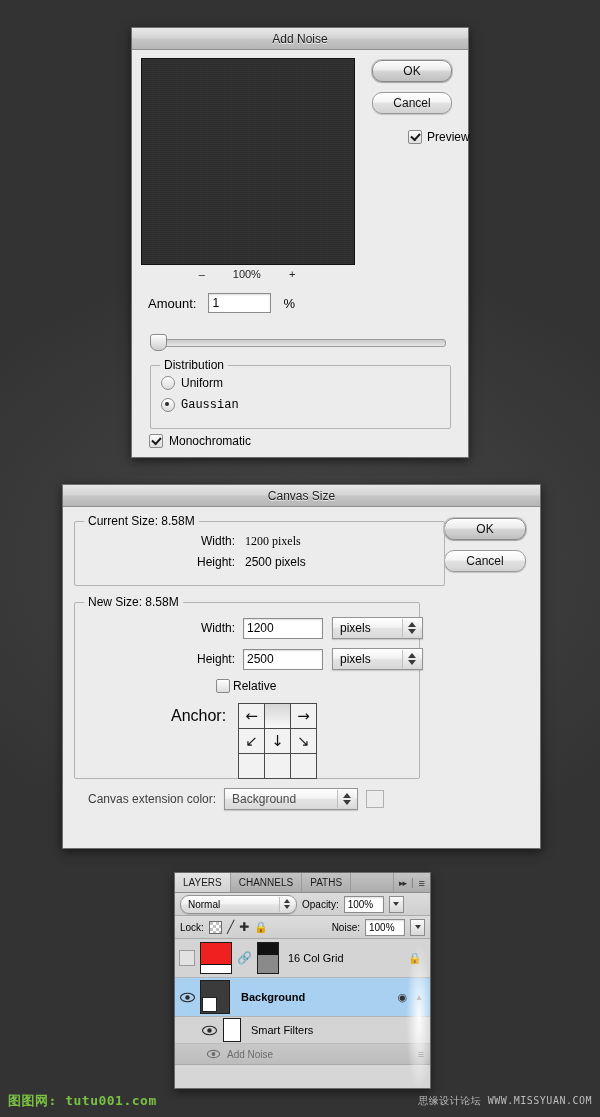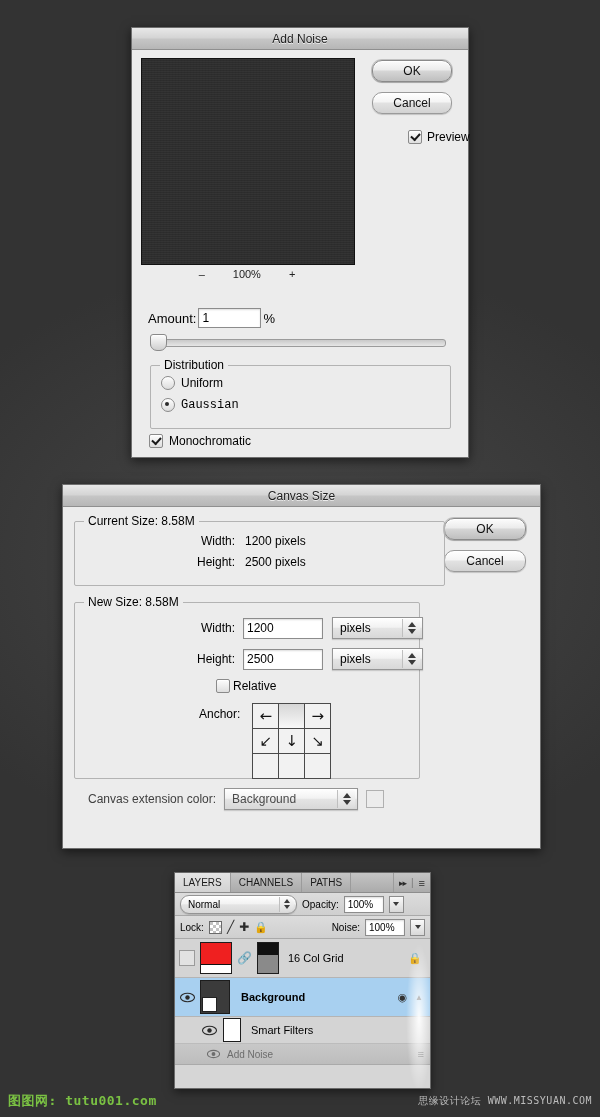--- a/index.html
+++ b/index.html
@@ -253,21 +253,21 @@
   <div style="position:absolute;left:240px;top:64px;">
     <div class="btn">
         <span>Cancel</span>
       </div>
   </div>
   <div style="position:absolute;left:240px;top:102px;display:flex;align-items:flex-start;gap:5px;padding-left:36px;">
     <span class="cbox on"></span>
     <span>Preview</span>
   </div>
 
-  <div style="position:absolute;left:16px;top:280px;display:flex;align-items:center;gap:2px;">
+  <div style="position:absolute;left:16px;top:265px;display:flex;align-items:center;gap:12px;">
     <span style="font-size:13px;">Amount:</span>
     <span class="tfield" style="width:55px;height:18px;">
       <span>1</span>
     </span>
     <span style="font-size:13px;">%</span>
   </div>
 
   <div style="position:absolute;left:18px;top:311px;width:296px;">
     <div class="slider-track"></div>
     <div class="slider-knob"></div>
@@ -304,21 +304,21 @@
   <div style="position:absolute;left:381px;top:65px;">
     <div class="btn" style="width:80px;">
         <span>Cancel</span>
       </div>
   </div>
 
   <div class="group" style="position:absolute;left:11px;top:36px;width:344px;height:63px;padding-left:25px;">
     <span class="glabel">Current Size: 8.58M</span>
     <div style="position:absolute;left:0;top:12px;width:300px;display:flex;justify-content:flex-start;">
       <span style="width:160px;text-align:right;font-size:12px;">Width:</span>
-      <span style="margin-left:10px;font-size:12px;">1200 pixels</span>
+      <span style="margin-left:10px;font-size:12px;font-family:Liberation Serif, serif;">1200 pixels</span>
     </div>
     <div style="position:absolute;left:0;top:33px;width:300px;display:flex;justify-content:flex-start;">
       <span style="width:160px;text-align:right;font-size:12px;">Height:</span>
       <span style="margin-left:10px;font-size:12px;">2500 pixels</span>
     </div>
   </div>
 
   <div class="group" style="position:absolute;left:11px;top:117px;width:344px;height:175px;">
     <span class="glabel">New Size: 8.58M</span>
 
@@ -349,21 +349,21 @@
         </span>
       </span>
     </div>
 
     <div style="position:absolute;left:141px;top:76px;display:flex;align-items:center;gap:3px;">
       <span class="cbox"></span>
       <span style="font-size:12px;">Relative</span>
     </div>
 
     <div style="position:absolute;left:96px;top:100px;display:flex;align-items:flex-start;gap:12px;">
-      <span style="font-size:12px;padding-top:4px;margin-left:28px;">Anchor:</span>
+      <span style="font-size:16px;padding-top:4px;">Anchor:</span>
       <span class="anchor-grid">
         <span class="acell">
             <span class="arr">←</span>
           </span>
         <span class="acell sel"></span>
         <span class="acell">
             <span class="arr">→</span>
           </span>
         <span class="acell">
             <span class="arr">↙</span>

